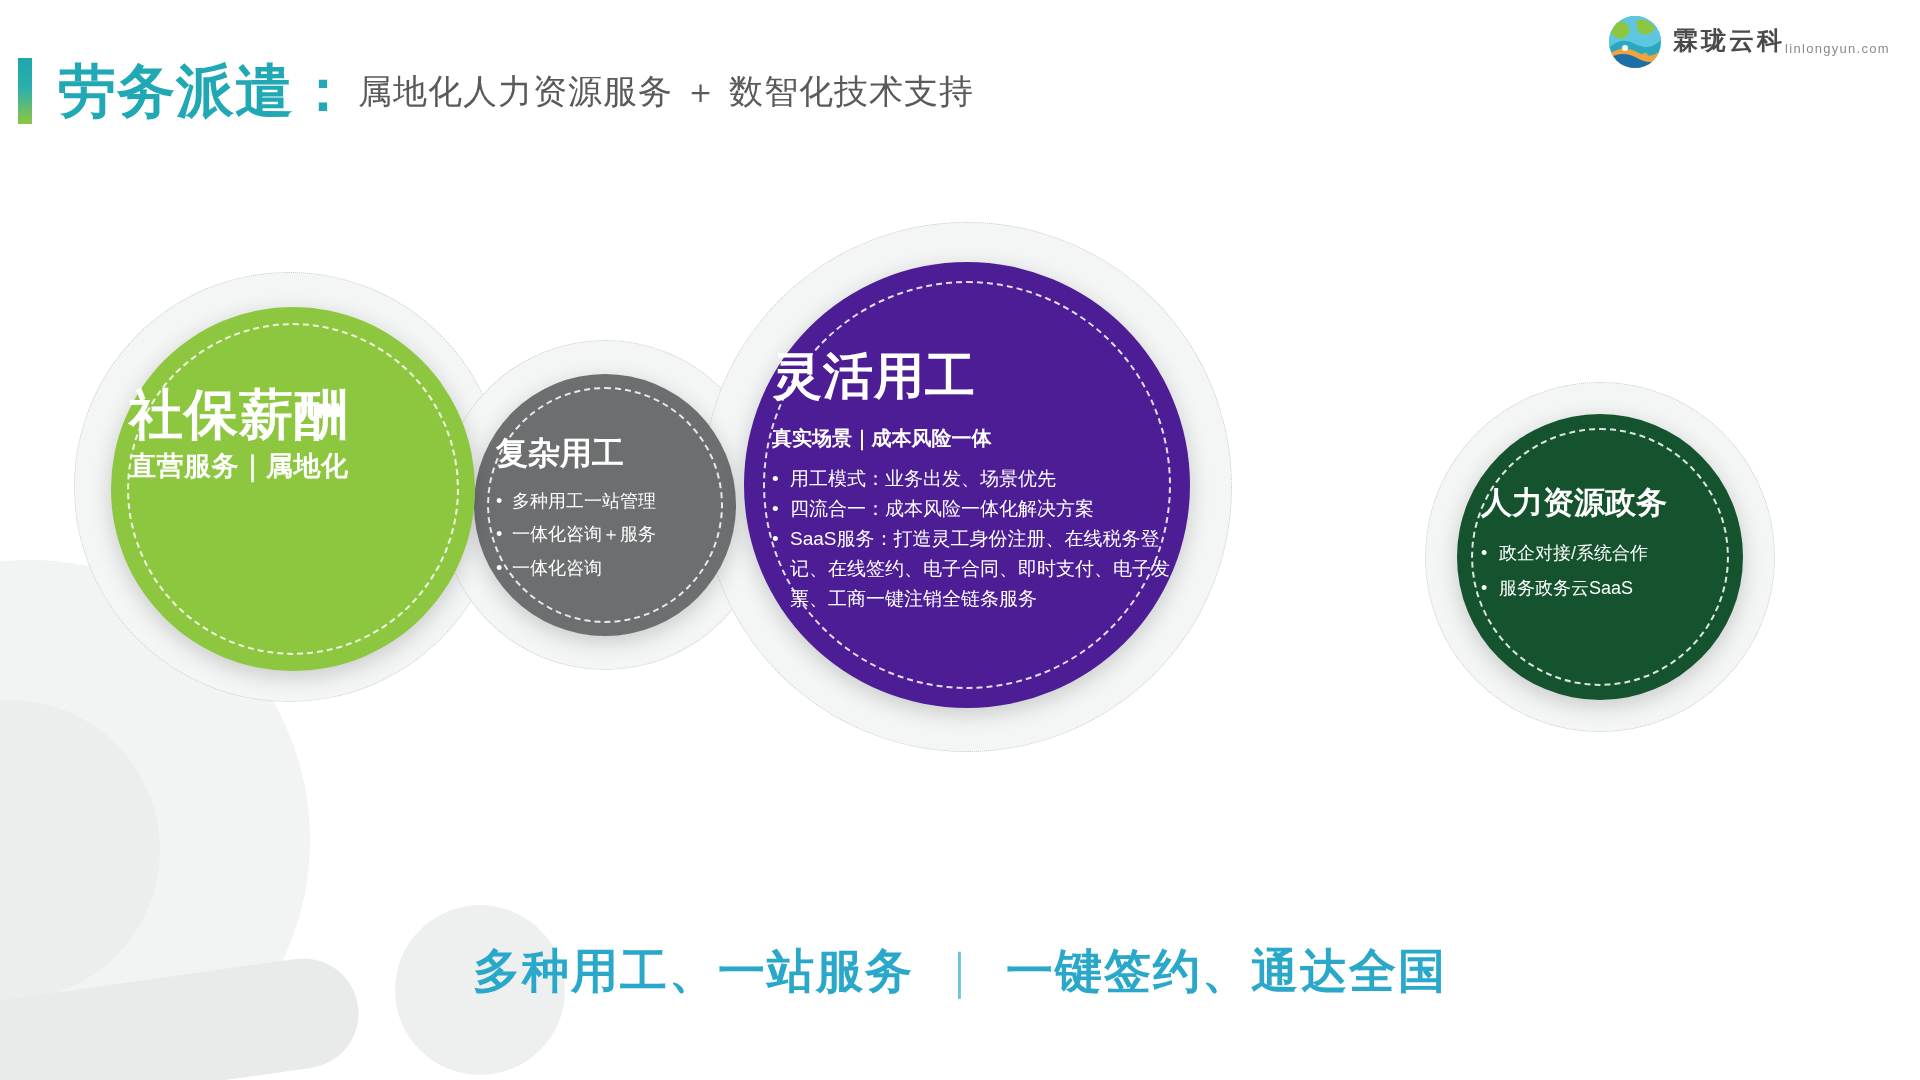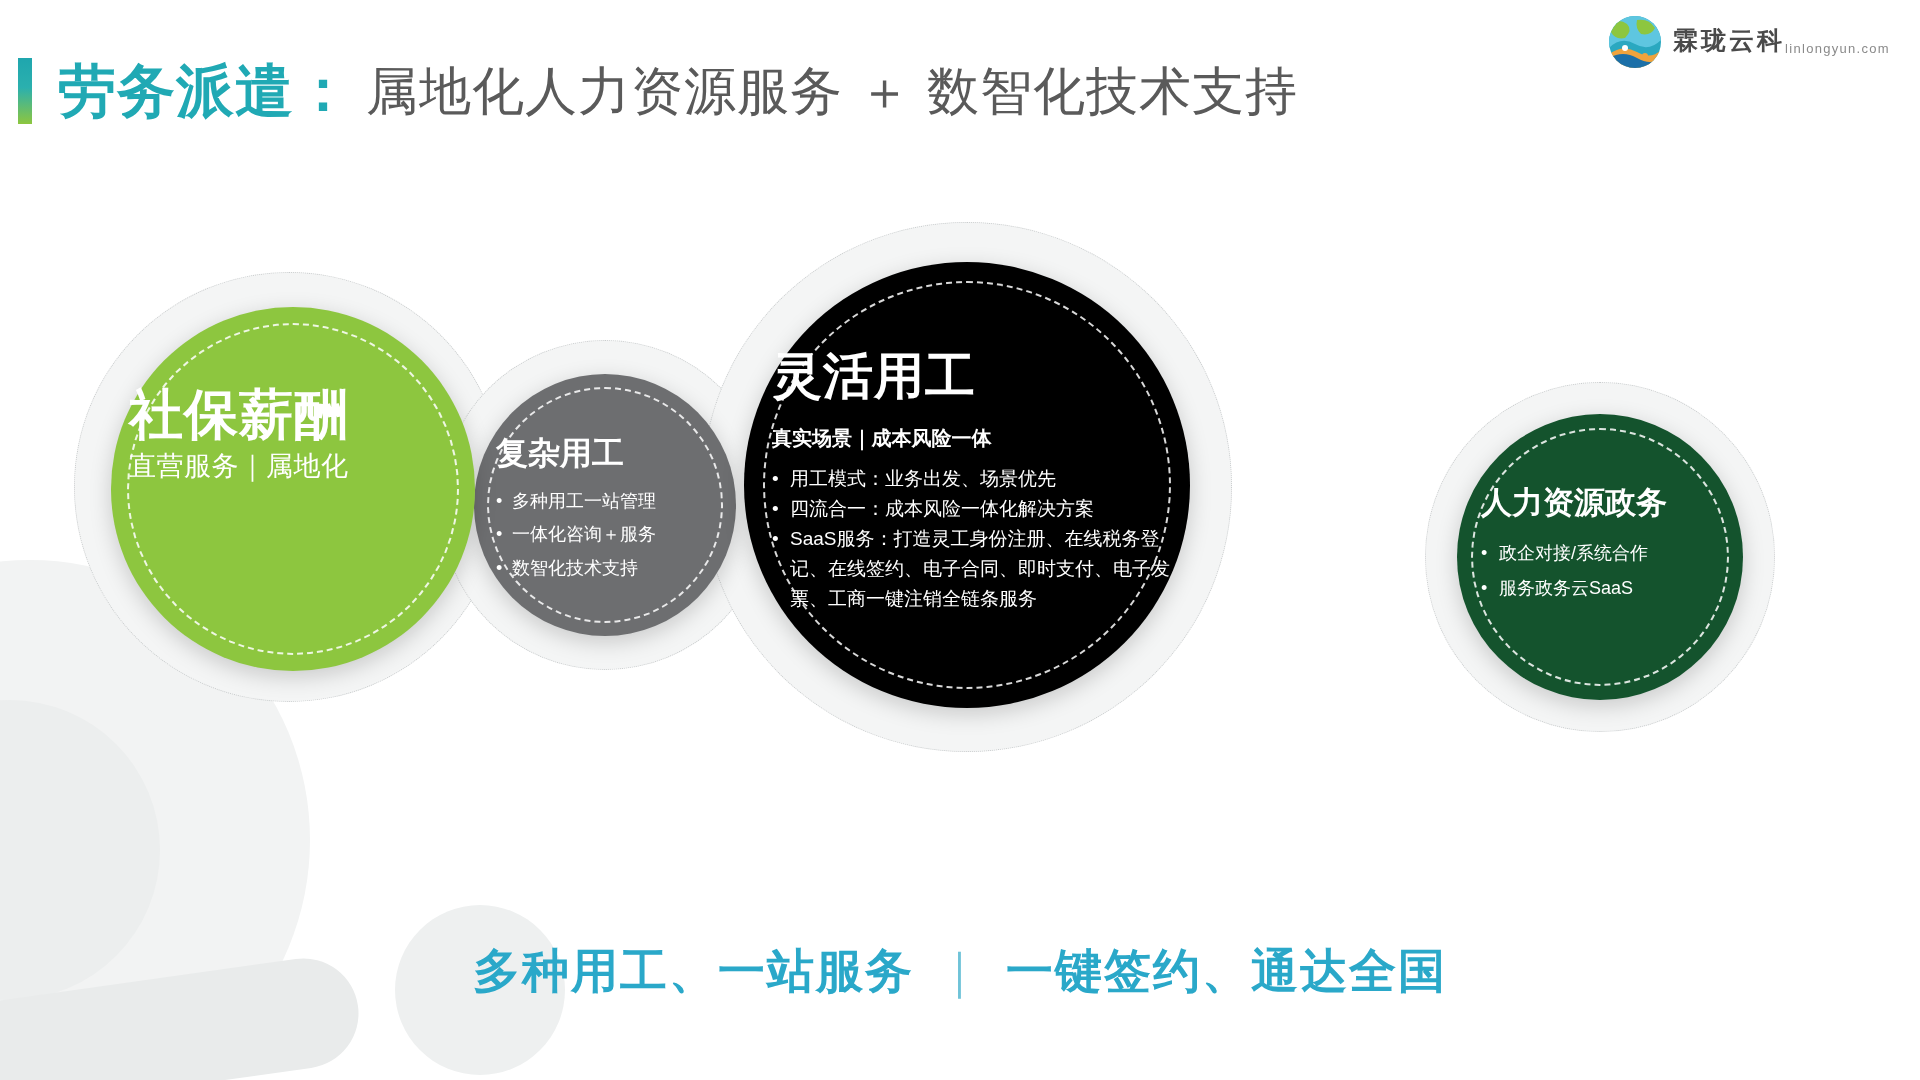--- a/index.html
+++ b/index.html
@@ -25,21 +25,21 @@
     position:absolute;left:-60px;top:980px;width:420px;height:110px;
     background:#e9ebeb;border-radius:55px;transform:rotate(-8deg);z-index:0;
   }
 
   
   .header{position:absolute;left:0;top:48px;height:86px;z-index:5;display:flex;align-items:center;}
   .title-bar{width:14px;height:66px;margin-left:18px;margin-right:26px;
     background:linear-gradient(to bottom,#1fa6ae 0%,#2bb0ae 45%,#8dc63f 100%);}
   .title-main{font-size:58px;font-weight:bold;color:#20a9b4;letter-spacing:1px;line-height:1;}
   .title-colon{font-size:58px;font-weight:bold;color:#20a9b4;}
-  .title-sub{font-size:52px;color:#5a5a5a;line-height:1;margin-left:14px;letter-spacing:1px;}
+  .title-sub{font-size:34px;color:#5a5a5a;line-height:1;margin-left:6px;letter-spacing:1px;}
 
   
   .logo{position:absolute;right:30px;top:14px;display:flex;align-items:center;z-index:6;}
   .logo-globe{width:56px;height:56px;margin-right:10px;}
   .logo-text{display:flex;flex-direction:row;justify-content:center;}
   .logo-cn{font-size:25px;font-weight:bold;color:#4a4a4a;letter-spacing:3px;line-height:1.05;}
   .logo-en{font-size:13px;color:#8a8a8a;letter-spacing:1.3px;line-height:1.2;margin-top:14px;}
 
   
   .stage{position:absolute;left:0;top:150px;width:1920px;height:760px;z-index:2;}
@@ -58,38 +58,38 @@
     box-sizing:border-box;pointer-events:none;
   }
   .c-body{position:absolute;box-sizing:border-box;}
 
   
   #ring-green{left:74px;top:122px;width:430px;height:430px;}
   #circle-green{left:111px;top:157px;width:364px;height:364px;background:#8dc63f;z-index:3;}
   #circle-green .dash{left:16px;top:16px;right:16px;bottom:16px;}
   #green-body{left:18px;top:80px;width:330px;}
   .g-title{font-size:54px;font-weight:bold;line-height:1.02;letter-spacing:1px;}
-  .g-sub{font-size:27px;font-weight:normal;margin-top:6px;letter-spacing:0.5px;}
+  .g-sub{font-size:27px;font-weight:bold;margin-top:6px;letter-spacing:0.5px;}
   .g-list{margin-top:12px;}
   .g-list .li{font-size:19px;line-height:1.62;white-space:nowrap;}
   .g-small{font-size:15px;}
 
   
   #ring-gray{left:440px;top:190px;width:330px;height:330px;}
   #circle-gray{left:474px;top:224px;width:262px;height:262px;background:#6d6e70;z-index:2;}
   #circle-gray .dash{left:13px;top:13px;right:13px;bottom:13px;}
   #gray-body{left:22px;top:62px;width:230px;}
   .gy-title{font-size:32px;font-weight:bold;line-height:1.1;}
   .gy-list{margin-top:14px;}
   .gy-list .li{font-size:18px;line-height:1.85;display:flex;align-items:flex-start;white-space:nowrap;}
   .gy-list .dot{display:inline-block;width:16px;flex:0 0 16px;}
 
   
   #ring-teal{left:702px;top:72px;width:530px;height:530px;}
-  #circle-teal{left:744px;top:112px;width:446px;height:446px;background:#000000;z-index:4;}
+  #circle-teal{left:744px;top:112px;width:446px;height:446px;background:#4c1d95;z-index:4;}
   #circle-teal .dash{left:19px;top:19px;right:19px;bottom:19px;}
   #teal-body{left:28px;top:88px;width:400px;}
   .t-title{font-size:50px;font-weight:bold;line-height:1.05;letter-spacing:1px;}
   .t-sub{font-size:20px;font-weight:bold;margin-top:22px;}
   .t-list{margin-top:12px;}
   .t-list .li{font-size:19px;line-height:1.58;display:flex;align-items:flex-start;}
   .t-list .dot{display:inline-block;width:18px;flex:0 0 18px;}
   .t-list .txt{white-space:normal;}
 
   
@@ -166,21 +166,21 @@
         <div class="li">
           <span class="dot">•</span>
           <span>多种用工一站管理</span>
         </div>
         <div class="li">
           <span class="dot">•</span>
           <span>一体化咨询＋服务</span>
         </div>
         <div class="li">
           <span class="dot">•</span>
-          <span>数智化技术支持</span>
+          <span>一体化咨询</span>
         </div>
       </div>
     </div>
   </div>
 
   <div class="circle" id="circle-green">
     <div class="dash"></div>
     <div class="c-body" id="green-body">
       <div class="g-title">社保薪酬</div>
       <div class="g-sub">直营服务｜属地化</div>

